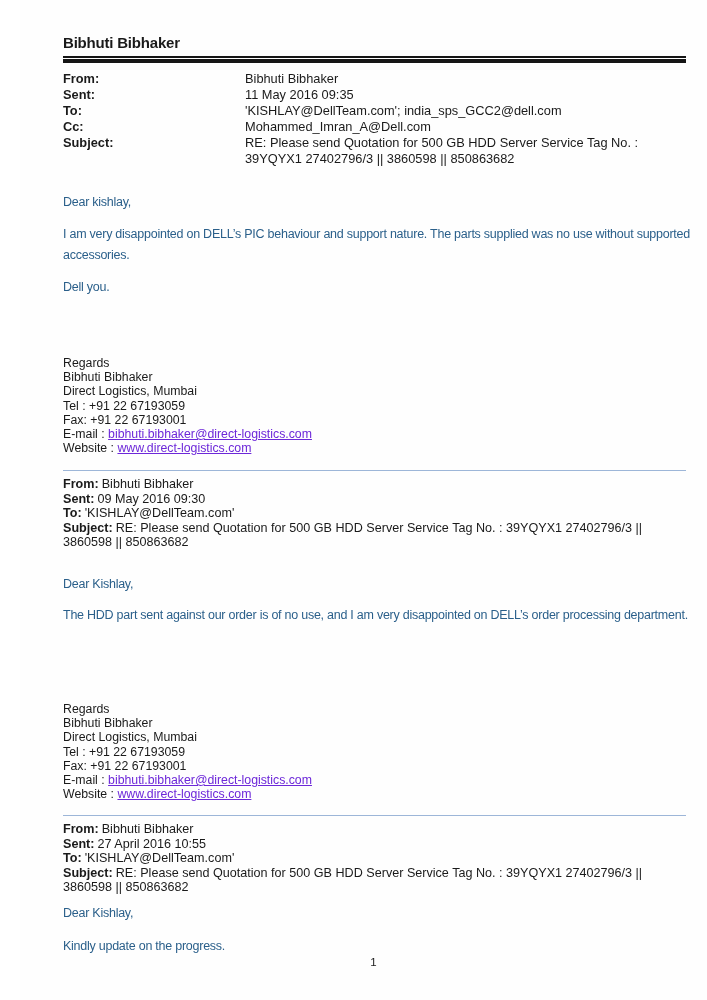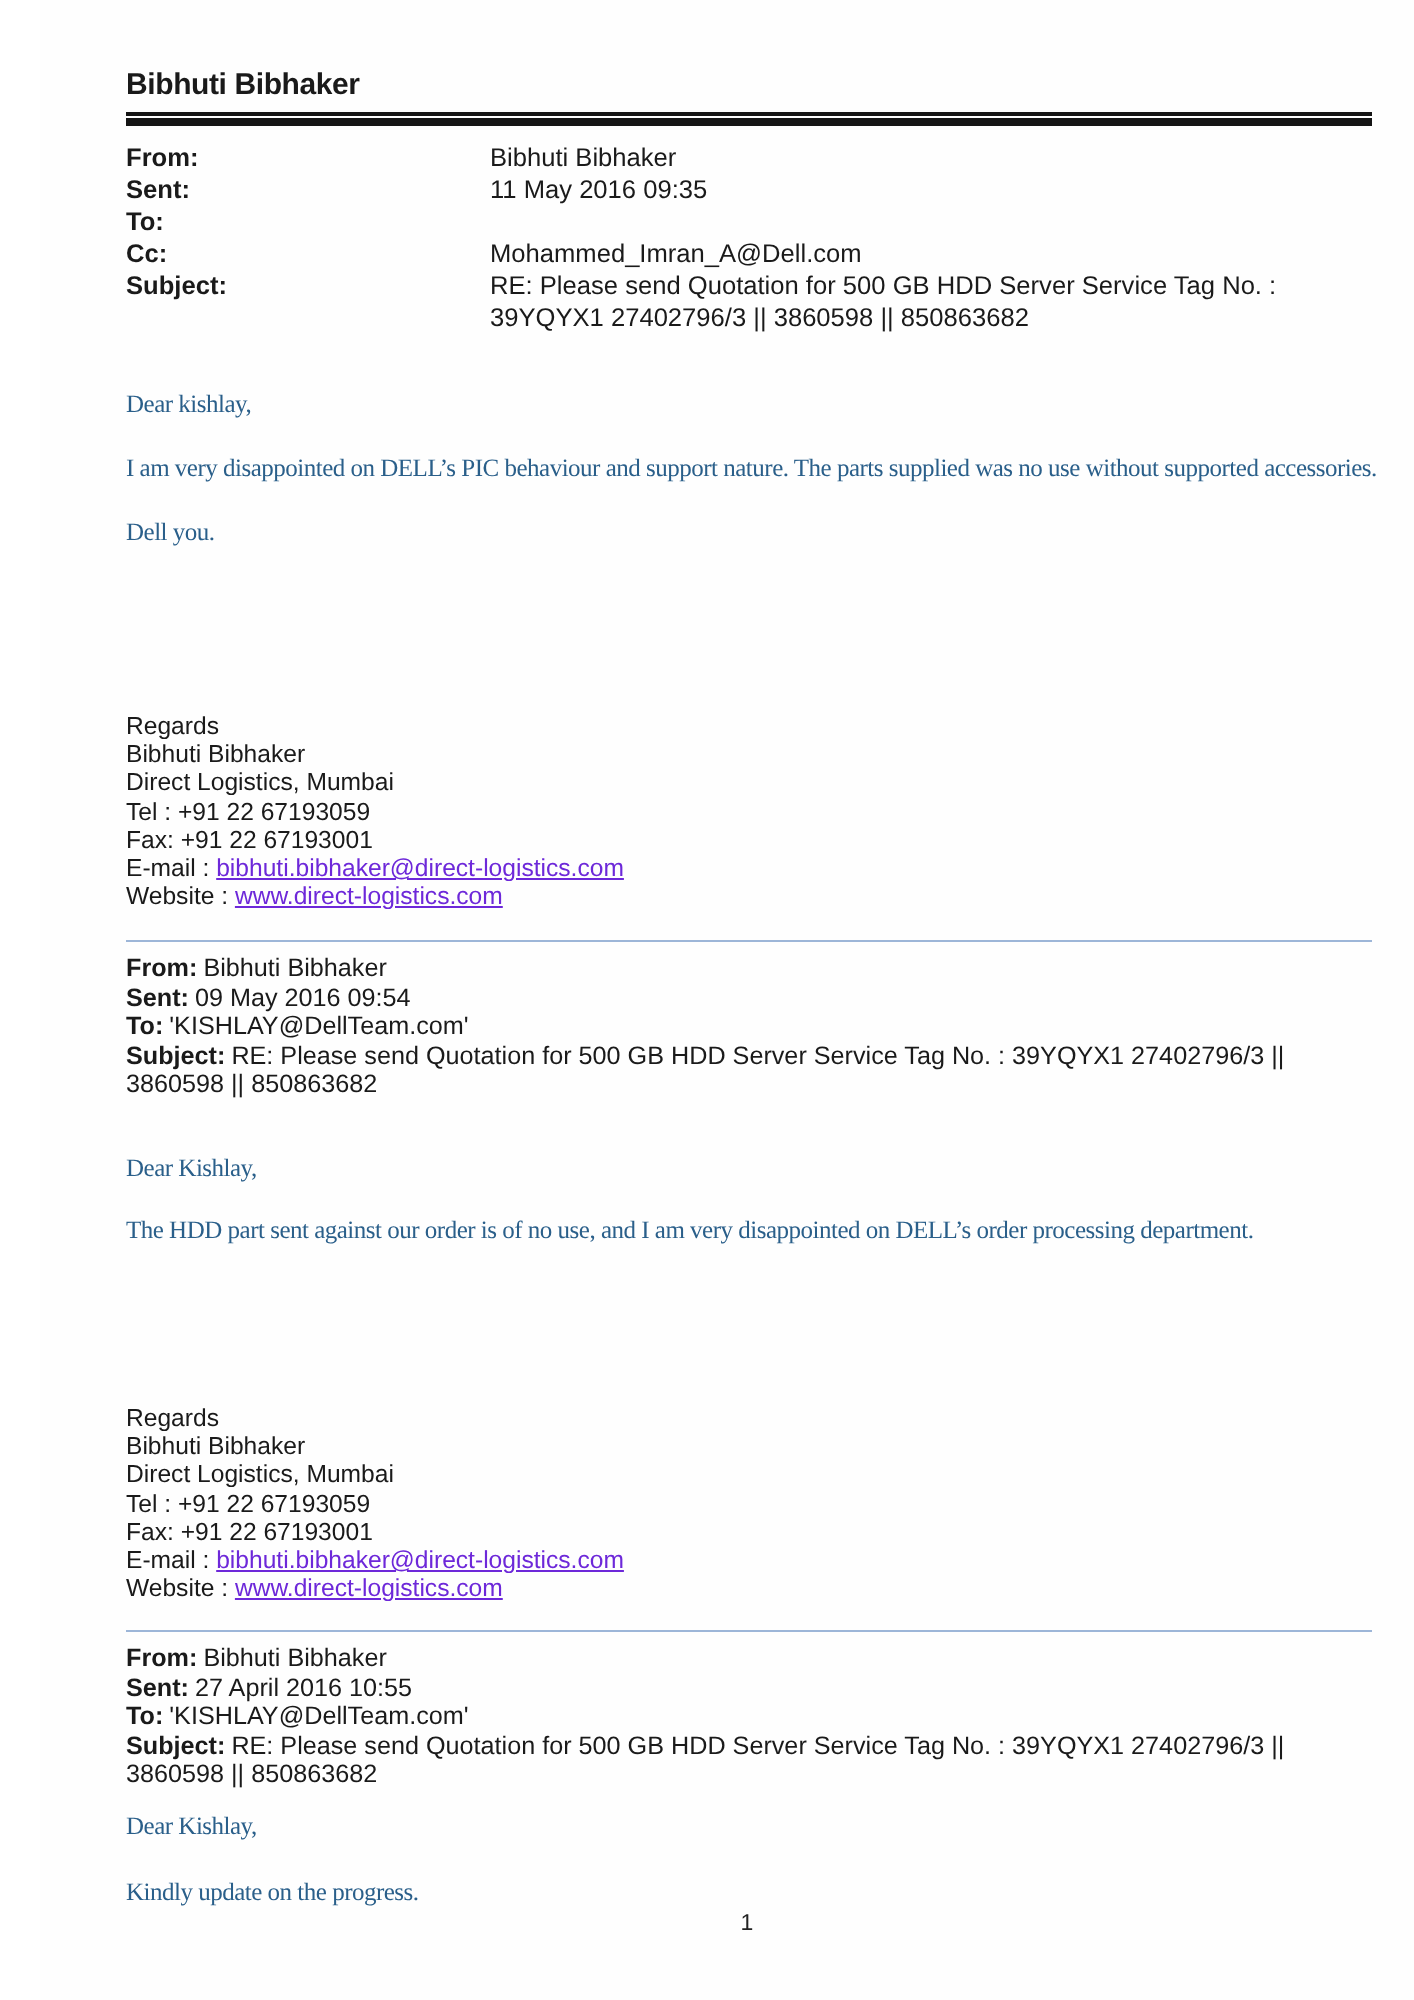--- a/index.html
+++ b/index.html
@@ -16,21 +16,21 @@
   .title-block { position:absolute; left:43px; right:41px; top:34px; }
   .doc-title { font-size:15px; font-weight:bold; letter-spacing:-0.2px; }
   .rule-thin  { border-top:2px solid #151515; margin-top:5px; }
   .rule-thick { height:4px; background:#151515; margin-top:1px; }
   
   .header1 { position:absolute; left:43px; right:41px; top:71px; font-size:12.8px; line-height:16px; }
   .h1row { display:grid; grid-template-columns:182px 1fr; }
   .lbl { font-weight:bold; }
   
   .body-blue { color:#2a5f8a; font-size:12.5px; line-height:21px; letter-spacing:-0.25px; }
-  .body-blue p { margin:0 0 11px 0;font-family:Liberation Serif, serif; }
+  .body-blue p { margin:0 0 11px 0; }
   .body1 { position:absolute; left:43px; right:37px; top:192px; }
   .body2 { position:absolute; left:43px; right:35px; top:574px; }
   .body2 p { margin:0 0 10px 0; }
   .body3 { position:absolute; left:43px; right:41px; top:903px; }
   .body3 p { margin:0 0 12px 0; }
   
   .sig { font-size:12.3px; line-height:14.2px; color:#1a1a1a; }
   .sig1 { position:absolute; left:43px; top:356px; }
   .sig2 { position:absolute; left:43px; top:702px; }
   a.link { color:#6d28d9; text-decoration:underline; cursor:pointer; }
@@ -58,20 +58,21 @@
     <div class="h1row">
       <span class="lbl">From:</span>
       <span>Bibhuti Bibhaker</span>
     </div>
     <div class="h1row">
       <span class="lbl">Sent:</span>
       <span>11 May 2016 09:35</span>
     </div>
     <div class="h1row">
       <span class="lbl">To:</span>
+      <span>'KISHLAY@DellTeam.com'; india_sps_GCC2@dell.com</span>
     </div>
     <div class="h1row">
       <span class="lbl">Cc:</span>
       <span>Mohammed_Imran_A@Dell.com</span>
     </div>
     <div class="h1row">
       <span class="lbl">Subject:</span>
       <span>RE: Please send Quotation for 500 GB HDD Server Service Tag No. : 39YQYX1 27402796/3 || 3860598 || 850863682</span>
     </div>
   </div>
@@ -93,21 +94,21 @@
     </div>
     <div>
       <span>Website : </span><a class="link">www.direct-logistics.com</a>
     </div>
   </div>
 
   <div class="block2">
     <div class="sep"></div>
     <div class="header23">
       <div><span class="ilbl">From:</span><span>Bibhuti Bibhaker</span></div>
-      <div><span class="ilbl">Sent:</span><span>09 May 2016 09:54</span></div>
+      <div><span class="ilbl">Sent:</span><span>09 May 2016 09:30</span></div>
       <div><span class="ilbl">To:</span><span>'KISHLAY@DellTeam.com'</span></div>
       <div><span class="ilbl">Subject:</span><span>RE: Please send Quotation for 500 GB HDD Server Service Tag No. : 39YQYX1 27402796/3 || 3860598 || 850863682</span></div>
     </div>
   </div>
 
   <div class="body2 body-blue">
     <p>Dear Kishlay,</p>
     <p>The HDD part sent against our order is of no use, and I am very disappointed on DELL’s order processing department.</p>
   </div>
 

